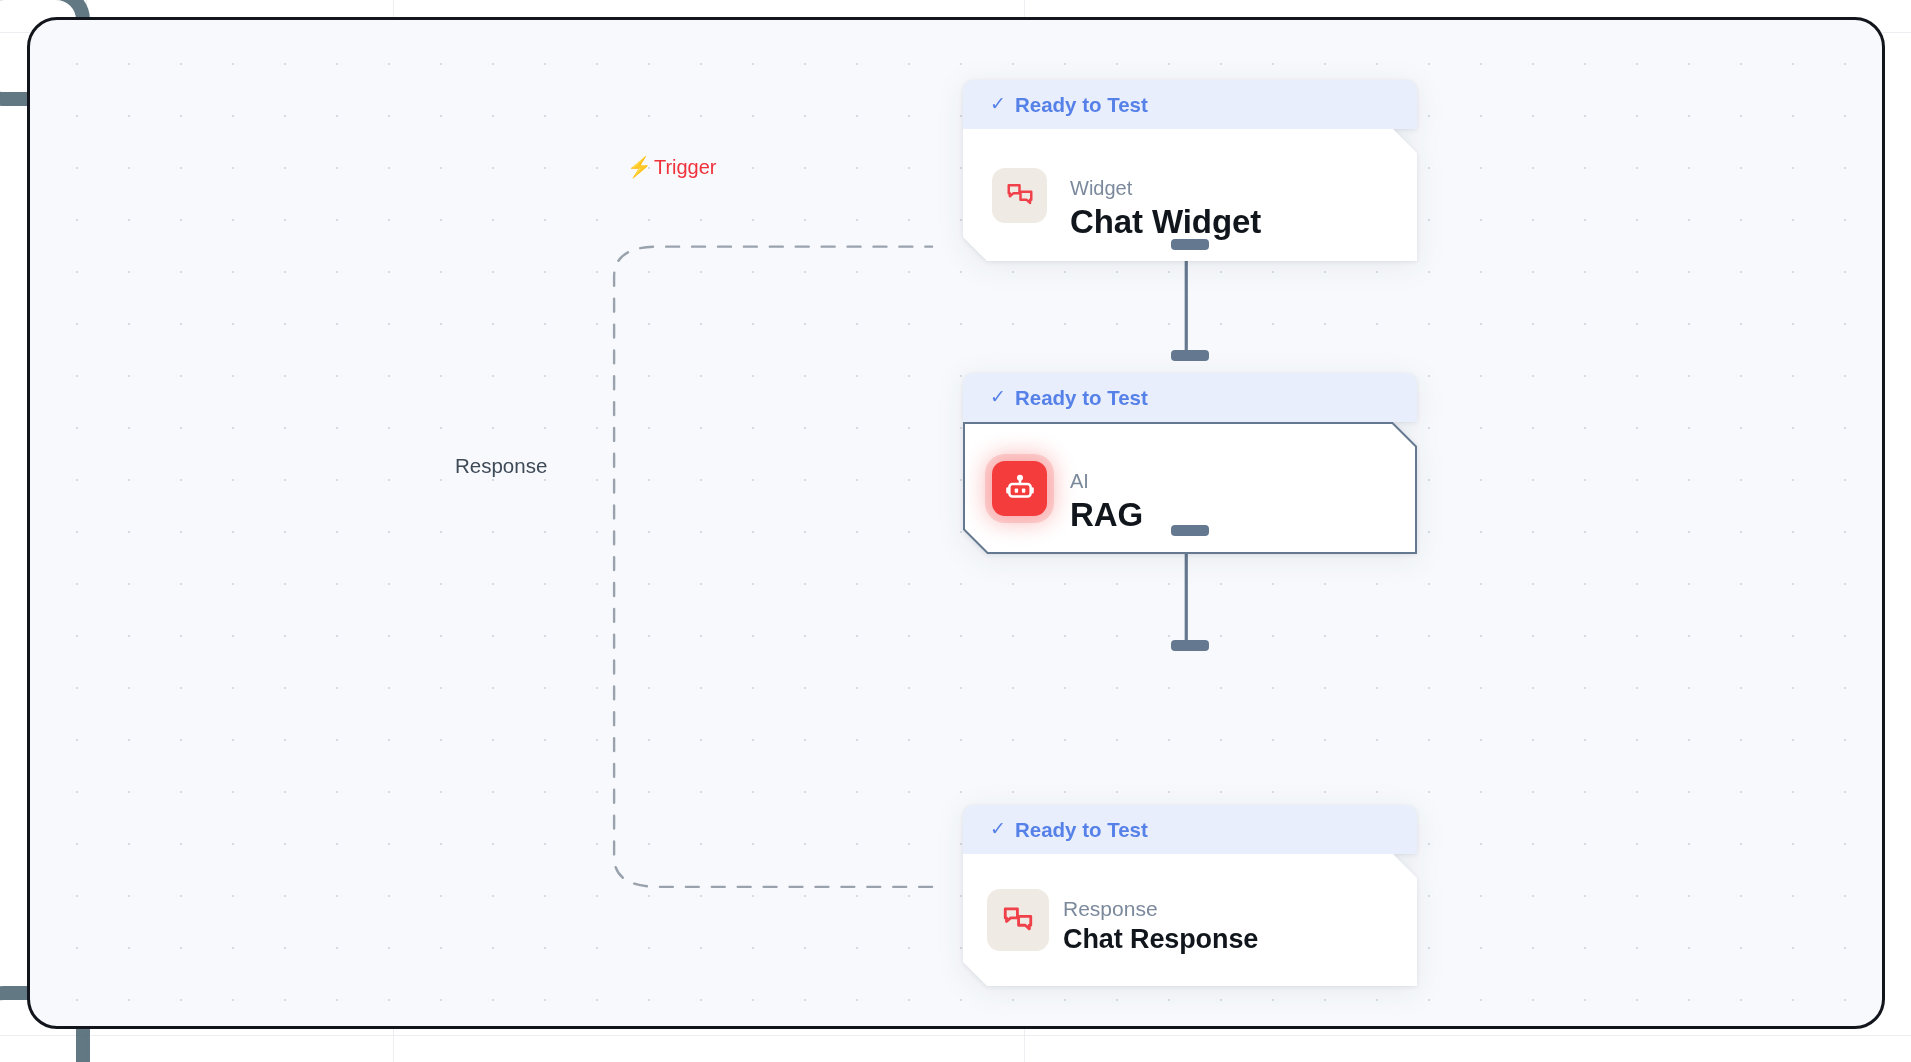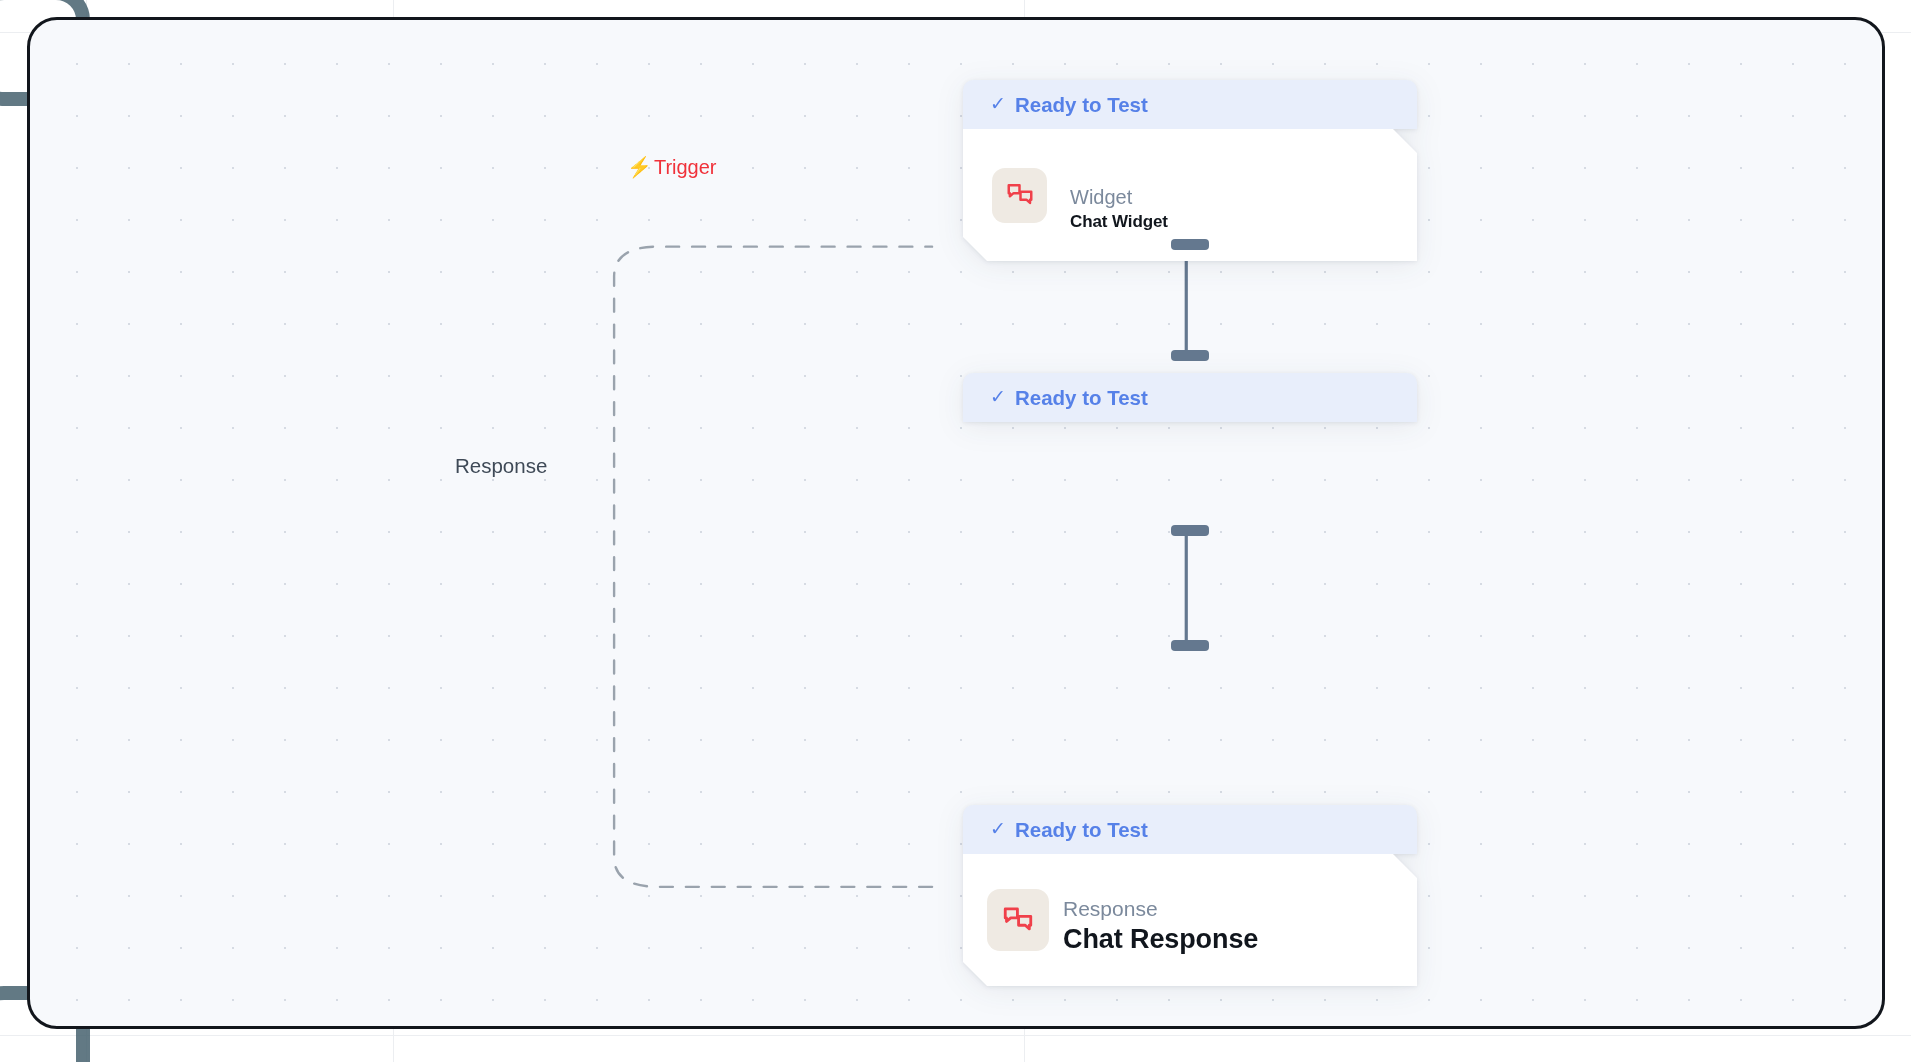--- a/index.html
+++ b/index.html
@@ -204,21 +204,21 @@
 
   .node-text { display: flex; flex-direction: column; gap: 3px; }
   .node-kicker {
     font-size: 20px;
     color: #7b899c;
     font-weight: 400;
     line-height: 1.15;
     margin-top: 28px;
   }
   .node-title {
-    font-size: 17px;
+    font-size: 33px;
     color: #11161d;
     font-weight: 700;
     line-height: 1.18;
     letter-spacing: -.1px;
   }
 
   
   #node-chat-widget   { left: 933px; top: 60px; }
   #node-rag           { left: 933px; top: 353px; }
   #node-chat-response { left: 933px; top: 785px; }
@@ -295,20 +295,36 @@
         <span class="node-title">Chat Widget</span>
       </div>
     </div>
   </div>
 
   <div class="node is-selected" id="node-rag">
     <div class="node-status">
       <span class="check-glyph">✓</span>
       <span>Ready to Test</span>
     </div>
+    <div class="node-body">
+      <div class="node-icon icon-accent">
+        <svg width="32" height="32" viewBox="0 0 24 24" fill="none" stroke="#ffffff" stroke-width="1.9" stroke-linecap="round" stroke-linejoin="round">
+          <rect x="4" y="9" width="16" height="9.4" rx="2.4"></rect>
+          <path d="M12 9V5.6"></path>
+          <circle cx="12" cy="4.4" r="1.3" fill="#ffffff"></circle>
+          <path d="M2.6 12.4v2.8M21.4 12.4v2.8"></path>
+          <rect x="8" y="12.4" width="2.6" height="3.2" rx=".7" fill="#ffffff" stroke="none"></rect>
+          <rect x="13.4" y="12.4" width="2.6" height="3.2" rx=".7" fill="#ffffff" stroke="none"></rect>
+        </svg>
+      </div>
+      <div class="node-text">
+        <span class="node-kicker">AI</span>
+        <span class="node-title">RAG</span>
+      </div>
+    </div>
   </div>
 
   <div class="node" id="node-chat-response">
     <div class="node-status">
       <span class="check-glyph">✓</span>
       <span>Ready to Test</span>
     </div>
     <div class="node-body">
       <div class="node-icon icon-muted">
         <svg width="34" height="34" viewBox="0 0 24 24" fill="none" stroke="#f0404a" stroke-width="2" stroke-linecap="round" stroke-linejoin="round">

